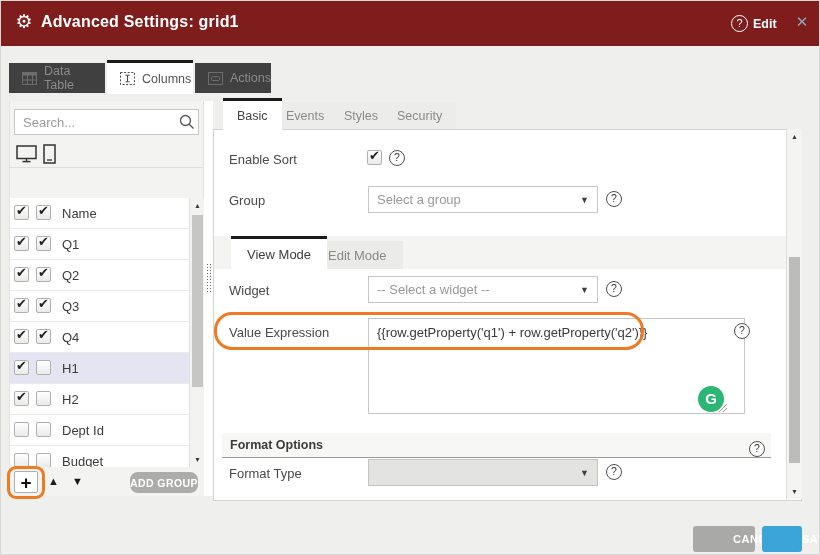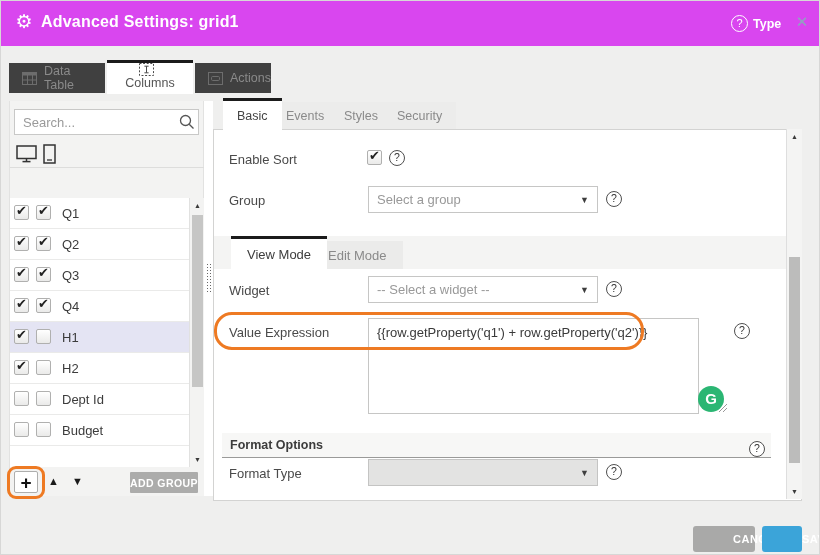--- a/index.html
+++ b/index.html
@@ -1,35 +1,35 @@
 <!DOCTYPE html>
 <html><head>
 <meta charset="utf-8">
 <style>
   * { margin:0; padding:0; box-sizing:border-box; }
   html,body { background:#fff; }
   body { font-family:"Liberation Sans","DejaVu Sans",sans-serif; }
   .window { position:relative; width:820px; height:555px; background:#efefee; overflow:hidden; border:1px solid #d7d7d6; }
 
   
-  .titlebar { position:absolute; left:0; top:0; width:820px; height:45px; background:#d946ef; }
+  .titlebar { position:absolute; left:0; top:0; width:820px; height:45px; background:#7f1d1d; }
   .gear { position:absolute; left:12px; top:10px; width:22px; height:22px; color:#fff; font-size:19px; line-height:22px; text-align:center; }
   .gear::after { content:"⚙"; }
   .dlg-title { position:absolute; left:40px; top:12px; color:#fff; font-size:16px; font-weight:bold; letter-spacing:.2px; }
   .help-btn { position:absolute; left:730px; top:13px; height:20px; color:#fff; cursor:pointer; }
   .qring { display:inline-block; width:17px; height:17px; border:1.4px solid #fff; border-radius:50%; color:#fff; font-size:11px; line-height:14px; text-align:center; vertical-align:middle; }
   .qring::after { content:"?"; }
   .help-lbl { display:inline-block; vertical-align:middle; margin-left:5px; font-size:12.5px; font-weight:bold; }
   .close-x { position:absolute; left:792px; top:12px; width:18px; height:18px; color:#8ea6bf; font-size:15px; line-height:18px; text-align:center; cursor:pointer; }
   .close-x::after { content:"✕"; }
 
   
   .mtab { position:absolute; height:30px; top:62px; background:#404040; color:#8a8a8a; font-size:12.5px; display:flex; align-items:center; padding:0 13px; cursor:pointer; }
   .mtab .ticon { display:inline-flex; margin-right:7px; }
-  .mtab.active { top:59px; height:34px; background:#fff; border-top:3px solid #1b1b1b; color:#555; z-index:3;flex-direction:column; }
+  .mtab.active { top:59px; height:34px; background:#fff; border-top:3px solid #1b1b1b; color:#555; z-index:3; }
   #tab-dt { left:8px; width:96px; }
   #tab-co { left:106px; width:86px; }
   #tab-ac { left:194px; width:76px; }
 
   
   .sidebar { position:absolute; left:8px; top:100px; width:195px; height:395px; background:#f3f3f2; border-left:1px solid #e2e2e1; border-right:1px solid #e2e2e1; }
   .search-input { position:absolute; left:4px; top:8px; width:185px; height:26px; border:1px solid #c8c8c7; background:#fff; font-size:13px; color:#555; padding:0 26px 0 8px; font-family:inherit; }
   .search-input::placeholder { color:#9a9a9a; }
   .search-mag { position:absolute; left:168px; top:12px; width:18px; height:18px; cursor:pointer; }
   .devices { position:absolute; left:0; top:40px; width:195px; height:27px; border-bottom:1px solid #dddddc; }
@@ -54,21 +54,21 @@
   .sb-arrow.down { bottom:4px; } .sb-arrow.down::after { content:"▼"; }
   .side-thumb { position:absolute; left:2px; top:17px; width:11px; height:172px; background:#c6c6c5; cursor:pointer; }
 
   .side-footer { position:absolute; left:0; top:366px; width:195px; height:29px; background:#f3f3f2; }
   .plus-btn { position:absolute; left:4px; top:4px; width:24px; height:22px; background:#fff; border:1px solid #aeaead; border-radius:2px; cursor:pointer; color:#111; font-size:19px; line-height:17px; font-weight:bold; }
   .plus-btn::after { content:"+"; }
   .ring-plus { position:absolute; left:-3px; top:-1px; width:38px; height:33px; border:3px solid #ee7a23; border-radius:9px; pointer-events:none; z-index:4; }
   .mv { position:absolute; top:8px; font-size:11px; color:#1a1a1a; cursor:pointer; }
   .mv.up { left:38px; } .mv.up::after { content:"▲"; }
   .mv.down { left:62px; } .mv.down::after { content:"▼"; }
-  .add-group { position:absolute; left:120px; top:5px; width:68px; height:21px; background:#acacab; border:none; border-radius:1px; color:#fff; font-size:10.5px; font-weight:bold; letter-spacing:.4px; cursor:pointer; font-family:inherit; }
+  .add-group { position:absolute; left:120px; top:5px; width:68px; height:21px; background:#acacab; border:none; border-radius:8px; color:#fff; font-size:10.5px; font-weight:bold; letter-spacing:.4px; cursor:pointer; font-family:inherit; }
 
   
   .splitter { position:absolute; left:203px; top:100px; width:9px; height:395px; background:#fff; cursor:col-resize; }
   .grip { position:absolute; left:2px; top:162px; width:6px; height:30px; background-image:radial-gradient(#666 0.8px, transparent 0.9px); background-size:3px 3px; }
 
   
   .ptab { position:absolute; top:101px; height:27px; background:#ececeb; color:#8a8a8a; font-size:12.5px; display:flex; align-items:center; padding:0 14px; cursor:pointer; }
   .ptab.active { top:97px; height:32px; background:#fff; border-top:3px solid #1b1b1b; color:#444; z-index:3; }
   #ptab-basic { left:222px; } #ptab-events { left:271px; } #ptab-styles { left:329px; } #ptab-security { left:382px; }
 
@@ -82,21 +82,21 @@
   .select .sel-text { color:#999; white-space:nowrap; overflow:hidden; }
   .dd-arrow { position:absolute; right:8px; top:50%; transform:translateY(-50%); font-size:9px; color:#3e3e3e; }
   .dd-arrow::after { content:"▼"; }
   .select.gray { background:#e3e3e2; border-color:#c4c4c3; }
 
   .mode-strip { position:absolute; left:213px; top:235px; width:572px; height:33px; background:#f4f4f3; }
   .stab { position:absolute; height:28px; top:240px; background:#ebebea; color:#8a8a8a; font-size:13px; display:flex; align-items:center; padding:0 16px; cursor:pointer; }
   .stab.active { top:235px; height:34px; background:#fff; border-top:3px solid #1b1b1b; color:#3c3c3c; z-index:3; }
   #stab-view { left:230px; } #stab-edit { left:311px; }
 
-  .expr-area { position:absolute; left:367px; top:317px; width:331px; height:96px; border:1px solid #c6c6c5; resize:none; font-family:inherit; font-size:13px; color:#3a3a3a; padding:5px 8px; line-height:17px; overflow:hidden; }
+  .expr-area { position:absolute; left:367px; top:317px; width:377px; height:96px; border:1px solid #c6c6c5; resize:none; font-family:inherit; font-size:13px; color:#3a3a3a; padding:5px 8px; line-height:17px; overflow:hidden; }
   .g-badge { position:absolute; left:697px; top:385px; width:26px; height:26px; border-radius:50%; background:#2bb673; color:#fff; font-size:15px; font-weight:bold; line-height:26px; text-align:center; cursor:pointer; z-index:3; }
   .g-badge::after { content:"G"; }
   .resize-corner { position:absolute; left:716px; top:401px; width:11px; height:11px; cursor:nwse-resize; z-index:2; }
 
   .annotation-expr { position:absolute; left:213px; top:311px; width:430px; height:38px; border:3px solid #ee7a23; border-radius:18px; pointer-events:none; z-index:5; }
 
   .format-band { position:absolute; left:221px; top:432px; width:549px; height:25px; background:#f7f7f6; border-bottom:1px solid #9a9a99; }
   .format-title { position:absolute; left:8px; top:5px; font-size:12.5px; font-weight:bold; color:#3c3c3c; }
 
   
@@ -112,21 +112,21 @@
 </style>
 </head>
 <body>
 
 <div class="window">
 
   <div class="titlebar">
     <span class="gear"></span>
     <span class="dlg-title">Advanced Settings: grid1</span>
     <div class="help-btn">
-      <span class="qring"></span><span class="help-lbl">Type</span>
+      <span class="qring"></span><span class="help-lbl">Edit</span>
     </div>
     <span class="close-x"></span>
   </div>
 
   <div class="mtab" id="tab-dt">
     <span class="ticon">
       <svg width="15" height="13" viewBox="0 0 15 13">
           <rect x="0.5" y="0.5" width="14" height="12" fill="none" stroke="#6d6d6d"></rect>
           <rect x="0.5" y="0.5" width="14" height="3" fill="#6d6d6d"></rect>
           <line x1="5.5" y1="1" x2="5.5" y2="12" stroke="#6d6d6d"></line>
@@ -177,20 +177,25 @@
         <svg width="13" height="20" viewBox="0 0 13 20">
             <rect x="1" y="1" width="11" height="18" fill="none" stroke="#333" stroke-width="1.5"></rect>
             <line x1="4" y1="16" x2="9" y2="16" stroke="#333" stroke-width="1.3"></line>
           </svg>
       </span>
     </div>
     <div class="col-list">
         <div class="list-row">
           <span class="cb cb1 checked"></span>
           <span class="cb cb2 checked"></span>
+          <span class="row-label">Name</span>
+        </div>
+        <div class="list-row">
+          <span class="cb cb1 checked"></span>
+          <span class="cb cb2 checked"></span>
           <span class="row-label">Q1</span>
         </div>
         <div class="list-row">
           <span class="cb cb1 checked"></span>
           <span class="cb cb2 checked"></span>
           <span class="row-label">Q2</span>
         </div>
         <div class="list-row">
           <span class="cb cb1 checked"></span>
           <span class="cb cb2 checked"></span>

